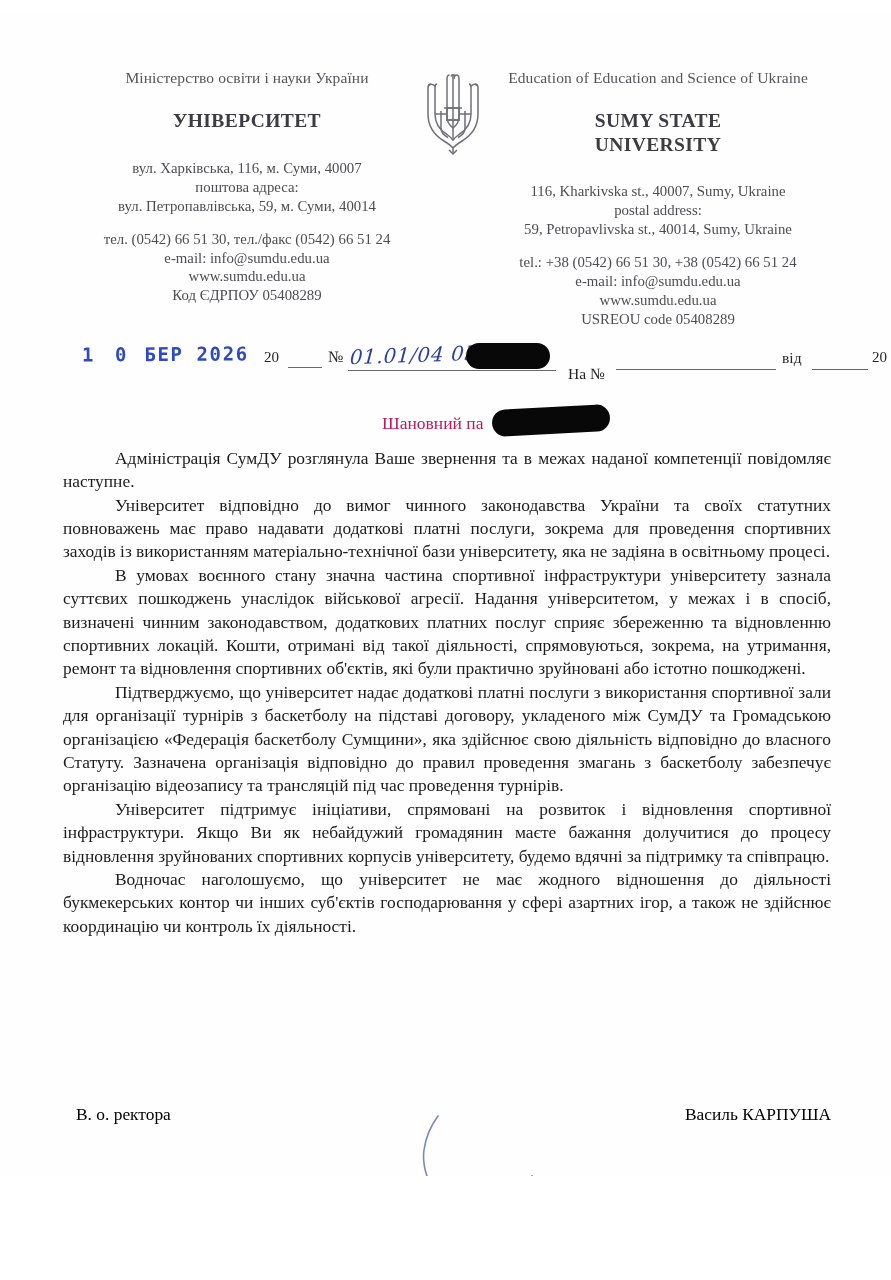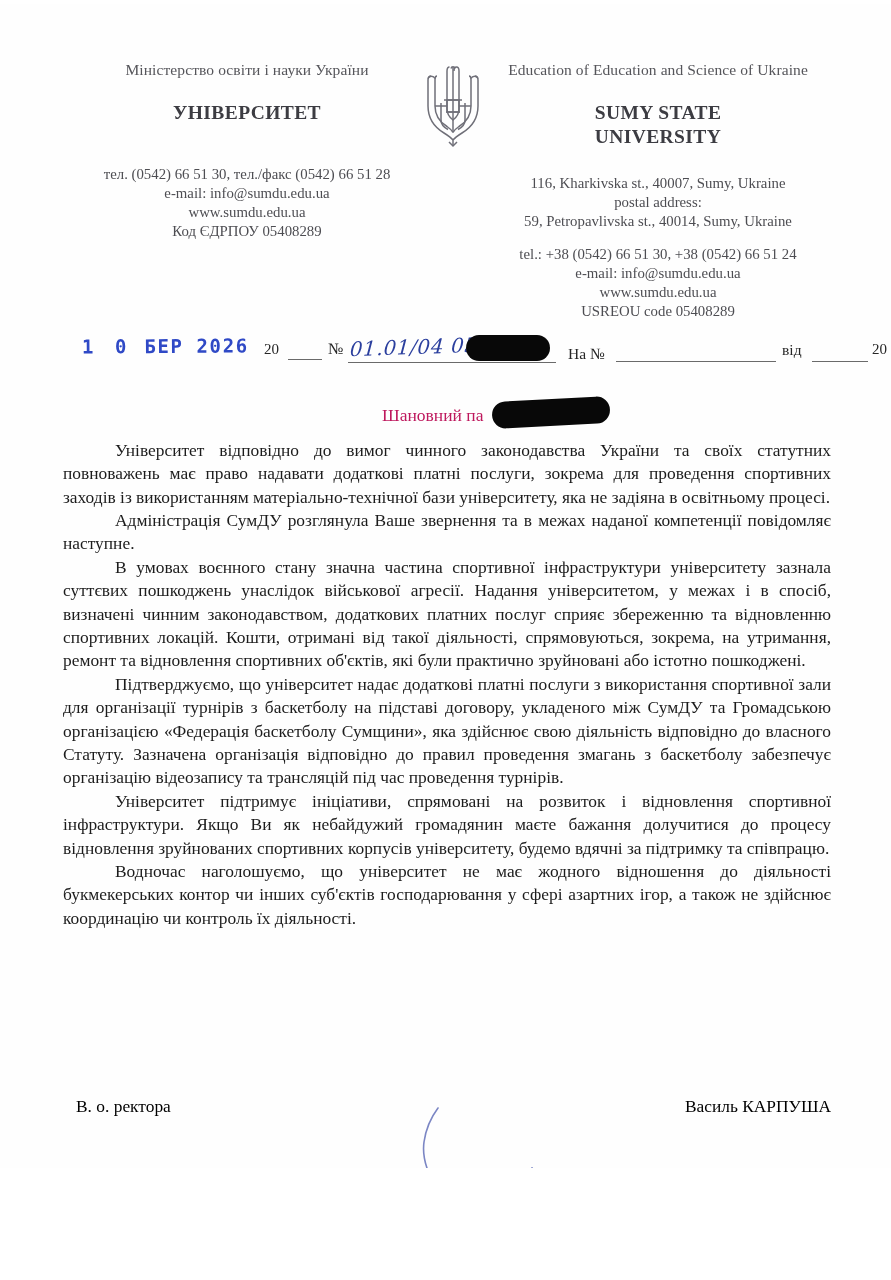--- a/index.html
+++ b/index.html
@@ -9,21 +9,21 @@
     background: #ffffff;
   }
   body {
     font-family: "Liberation Serif", "DejaVu Serif", serif;
     color: #1b1b1b;
   }
   .page {
     position: relative;
     width: 891px;
     height: 1164px;
-    margin: 4px auto;
+    margin: 12px auto;
     background: #fefefe;
     overflow: hidden;
     box-sizing: border-box;
   }
 
   
   .letterhead {
     position: relative;
     display: flex;
     align-items: flex-start;
@@ -135,21 +135,21 @@
   }
   .redact-ref {
     left: 406px;
     top: -2px;
     width: 84px;
     height: 26px;
   }
   .ref-na {
     position: absolute;
     left: 508px;
-    top: 8px;
+    top: 20px;
     font-size: 15.5px;
   }
   .rule-c { left: 556px; top: 24px; width: 160px; }
   .ref-vid {
     position: absolute;
     left: 722px;
     top: 4px;
     font-size: 15.5px;
   }
   .rule-d { left: 752px; top: 24px; width: 56px; }
@@ -219,22 +219,27 @@
 <div class="page">
 
   <div class="letterhead">
 
     <div class="lh-col left">
       <div class="lh-ministry">Міністерство освіти і науки України</div>
       <div class="lh-univ">
         <div>УНІВЕРСИТЕТ</div>
       </div>
       <div class="lh-gap"></div>
+      <div class="lh-addr">
+        <div>вул. Харківська, 116, м. Суми, 40007</div>
+        <div>поштова адреса:</div>
+        <div>вул. Петропавлівська, 59, м. Суми, 40014</div>
+      </div>
       <div class="lh-contact">
-        <div>тел. (0542) 66 51 30, тел./факс (0542) 66 51 28</div>
+        <div>тел. (0542) 66 51 30, тел./факс (0542) 66 51 24</div>
         <div>e-mail: info@sumdu.edu.ua</div>
         <div>www.sumdu.edu.ua</div>
         <div>Код ЄДРПОУ 05408289</div>
       </div>
     </div>
 
     <div class="emblem">
       <svg width="62" height="88" viewBox="0 0 62 88" fill="none" stroke="#6f6f78" stroke-width="1.5">
         <path d="M31 5 L31 70"></path>
         <path d="M27.5 5 C26 5 25 6.5 25 9 L25 47 C25 52 27 55 31 58 C35 55 37 52 37 47 L37 9 C37 6.5 36 5 34.5 5 C33 5 32 6.5 32 9"></path>
@@ -293,22 +298,22 @@
     <span class="ref-20b">20</span>
 
   </div>
 
   <div class="salutation">
     <span>Шановний па</span>
     <span class="redact-name"></span>
   </div>
 
   <div class="body-text">
+    <p>Адміністрація СумДУ розглянула Ваше звернення та в межах наданої компетенції повідомляє наступне.</p>
     <p>Університет відповідно до вимог чинного законодавства України та своїх статутних повноважень має право надавати додаткові платні послуги, зокрема для проведення спортивних заходів із використанням матеріально-технічної бази університету, яка не задіяна в освітньому процесі.</p>
-    <p>Адміністрація СумДУ розглянула Ваше звернення та в межах наданої компетенції повідомляє наступне.</p>
     <p>В умовах воєнного стану значна частина спортивної інфраструктури університету зазнала суттєвих пошкоджень унаслідок військової агресії. Надання університетом, у межах і в спосіб, визначені чинним законодавством, додаткових платних послуг сприяє збереженню та відновленню спортивних локацій. Кошти, отримані від такої діяльності, спрямовуються, зокрема, на утримання, ремонт та відновлення спортивних об'єктів, які були практично зруйновані або істотно пошкоджені.</p>
     <p>Підтверджуємо, що університет надає додаткові платні послуги з використання спортивної зали для організації турнірів з баскетболу на підставі договору, укладеного між СумДУ та Громадською організацією «Федерація баскетболу Сумщини», яка здійснює свою діяльність відповідно до власного Статуту. Зазначена організація відповідно до правил проведення змагань з баскетболу забезпечує організацію відеозапису та трансляцій під час проведення турнірів.</p>
     <p>Університет підтримує ініціативи, спрямовані на розвиток і відновлення спортивної інфраструктури. Якщо Ви як небайдужий громадянин маєте бажання долучитися до процесу відновлення зруйнованих спортивних корпусів університету, будемо вдячні за підтримку та співпрацю.</p>
     <p>Водночас наголошуємо, що університет не має жодного відношення до діяльності букмекерських контор чи інших суб'єктів господарювання у сфері азартних ігор, а також не здійснює координацію чи контроль їх діяльності.</p>
   </div>
 
   <div class="sigblock">
     <span>В. о. ректора</span>
     <span>Василь КАРПУША</span>
   </div>

